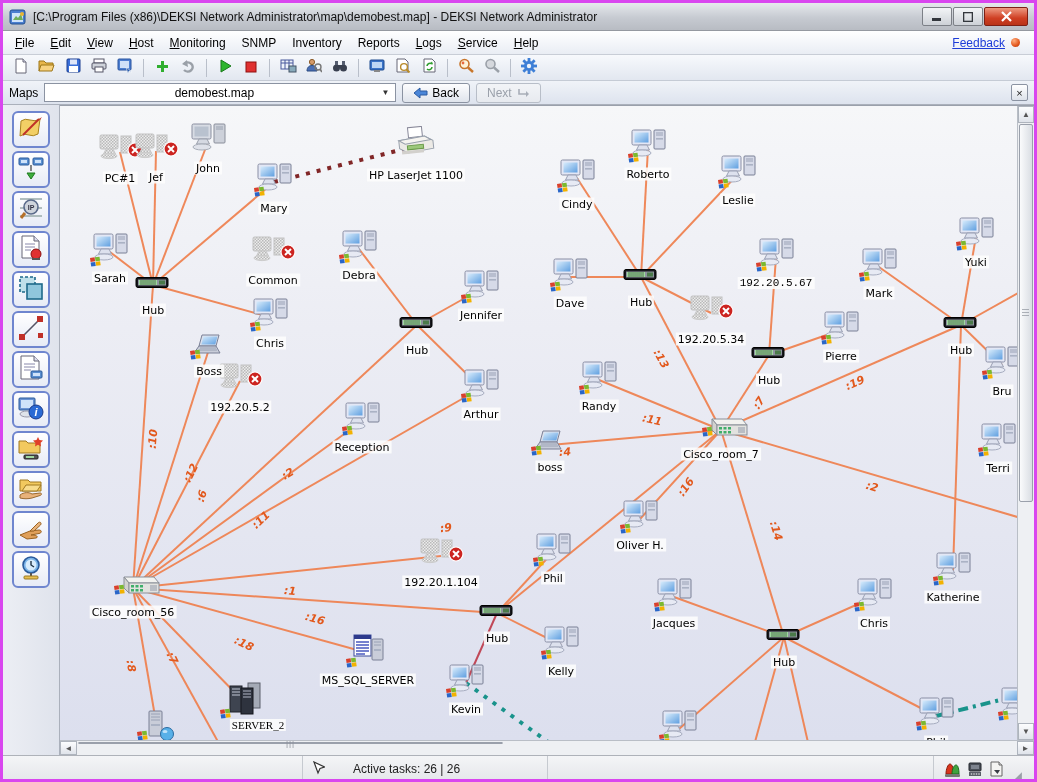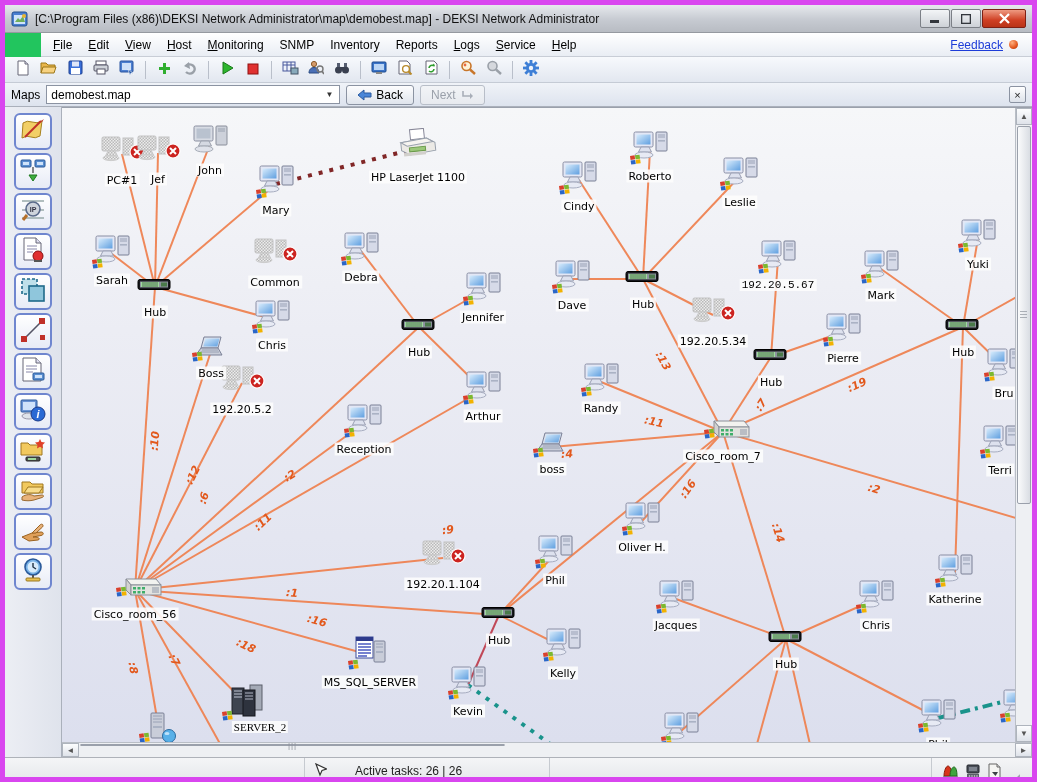--- a/index.html
+++ b/index.html
@@ -1,38 +1,38 @@
 <!DOCTYPE html>
 <html><head>
 <meta charset="utf-8">
 <style>
   * { margin:0; padding:0; box-sizing:border-box; }
   html,body { font-family:"Liberation Sans",sans-serif; }
-  .window { width:1037px; height:782px; border:5px solid #d946ef; background:#22c55e; position:relative; overflow:hidden; }
+  .window { width:1037px; height:782px; border:3px solid #d946ef; background:#737373; position:relative; overflow:hidden; }
   
   .titlebar { height:28px; background:linear-gradient(#e6e9ed,#c6cad1 55%,#b8bcc3); display:flex; align-items:center; padding:0 6px; border-bottom:1px solid #9599a0; }
   .app-icon { width:18px; height:18px; margin-right:6px; flex:0 0 auto; }
   .titlebar .title { font-size:12px; color:#111; white-space:nowrap; overflow:hidden; flex:1; }
   .win-controls { display:flex; gap:1px; margin-left:8px; }
   .win-btn { width:30px; height:19px; border:1px solid #7c8087; border-radius:2px; background:linear-gradient(#f3f5f7,#cdd1d7); display:flex; align-items:center; justify-content:center; }
   .win-btn.close { width:44px; background:linear-gradient(#ee9a82,#cf3f23 60%,#b93317); border-color:#7e2014; }
   
-  .menubar { height:24px; background:linear-gradient(#ffffff,#e9edf4); border-bottom:1px solid #c8cdd6; display:flex; align-items:center; padding:0 4px; font-size:12px;margin-left:36px; }
+  .menubar { height:24px; background:linear-gradient(#ffffff,#e9edf4); border-bottom:1px solid #c8cdd6; display:flex; align-items:center; padding:0 4px; font-size:12px; }
   .menu-item { padding:3px 8px; color:#000; cursor:default; }
   .menu-item u { text-decoration:underline; }
   .menubar .spacer { flex:1; }
   .feedback-link { color:#1d3cd8; text-decoration:underline; font-size:12px; margin-right:6px; }
   .fb-dot { width:9px; height:9px; border-radius:50%; background:radial-gradient(circle at 35% 30%,#ffb080,#e2561c 60%,#a03008); margin-right:10px; }
   
   .toolbar { height:26px; background:linear-gradient(#f7f9fc,#e2e7f0); border-bottom:1px solid #c5cbd5; display:flex; align-items:center; padding:0 6px; gap:2px; }
   .tb-btn { width:24px; height:22px; display:flex; align-items:center; justify-content:center; border:1px solid transparent; border-radius:3px; }
   .tb-sep { width:1px; height:18px; background:#b9bfca; margin:0 4px; }
   
   .mapsbar { height:24px; background:linear-gradient(#f0f3f8,#dde3ee); border-bottom:1px solid #aab0bb; display:flex; align-items:center; padding:0 6px; font-size:12px; gap:6px; }
-  .combo { width:294px; height:19px; background:#fff; border:1px solid #8b93a2; display:flex; align-items:center; padding:0 4px; font-size:12px; }
+  .combo { width:352px; height:19px; background:#fff; border:1px solid #8b93a2; display:flex; align-items:center; padding:0 4px; font-size:12px;text-align:center; }
   .combo .combo-text { flex:1; }
   .combo .combo-arrow { font-size:8px; color:#333; padding:0 2px; }
   .nav-btn { height:20px; border:1px solid #8b93a2; border-radius:3px; background:linear-gradient(#fdfdfe,#dfe4ec); display:flex; align-items:center; gap:4px; padding:0 10px; font-size:12px; }
   .nav-btn.disabled { color:#9aa0aa; background:linear-gradient(#f2f4f7,#e7eaef); border-color:#b8bec8; }
   .mapsbar .spacer { flex:1; }
   .pane-close { width:17px; height:17px; border:1px solid #8b93a2; border-radius:2px; background:linear-gradient(#fff,#dde2ea); font-size:11px; line-height:14px; text-align:center; color:#222; }
   
   .main { display:flex; height:650px; }
   .sidebar { width:57px; background:linear-gradient(90deg,#eceef4,#dfe3ec); border-right:1px solid #aab0bb; padding:6px 0 0 0; display:flex; flex-direction:column; align-items:center; gap:3px; }
   .side-btn { width:38px; height:37px; border:2px solid #6f86cf; border-radius:6px; background:linear-gradient(#ffffff,#e7ebf6); display:flex; align-items:center; justify-content:center; }

